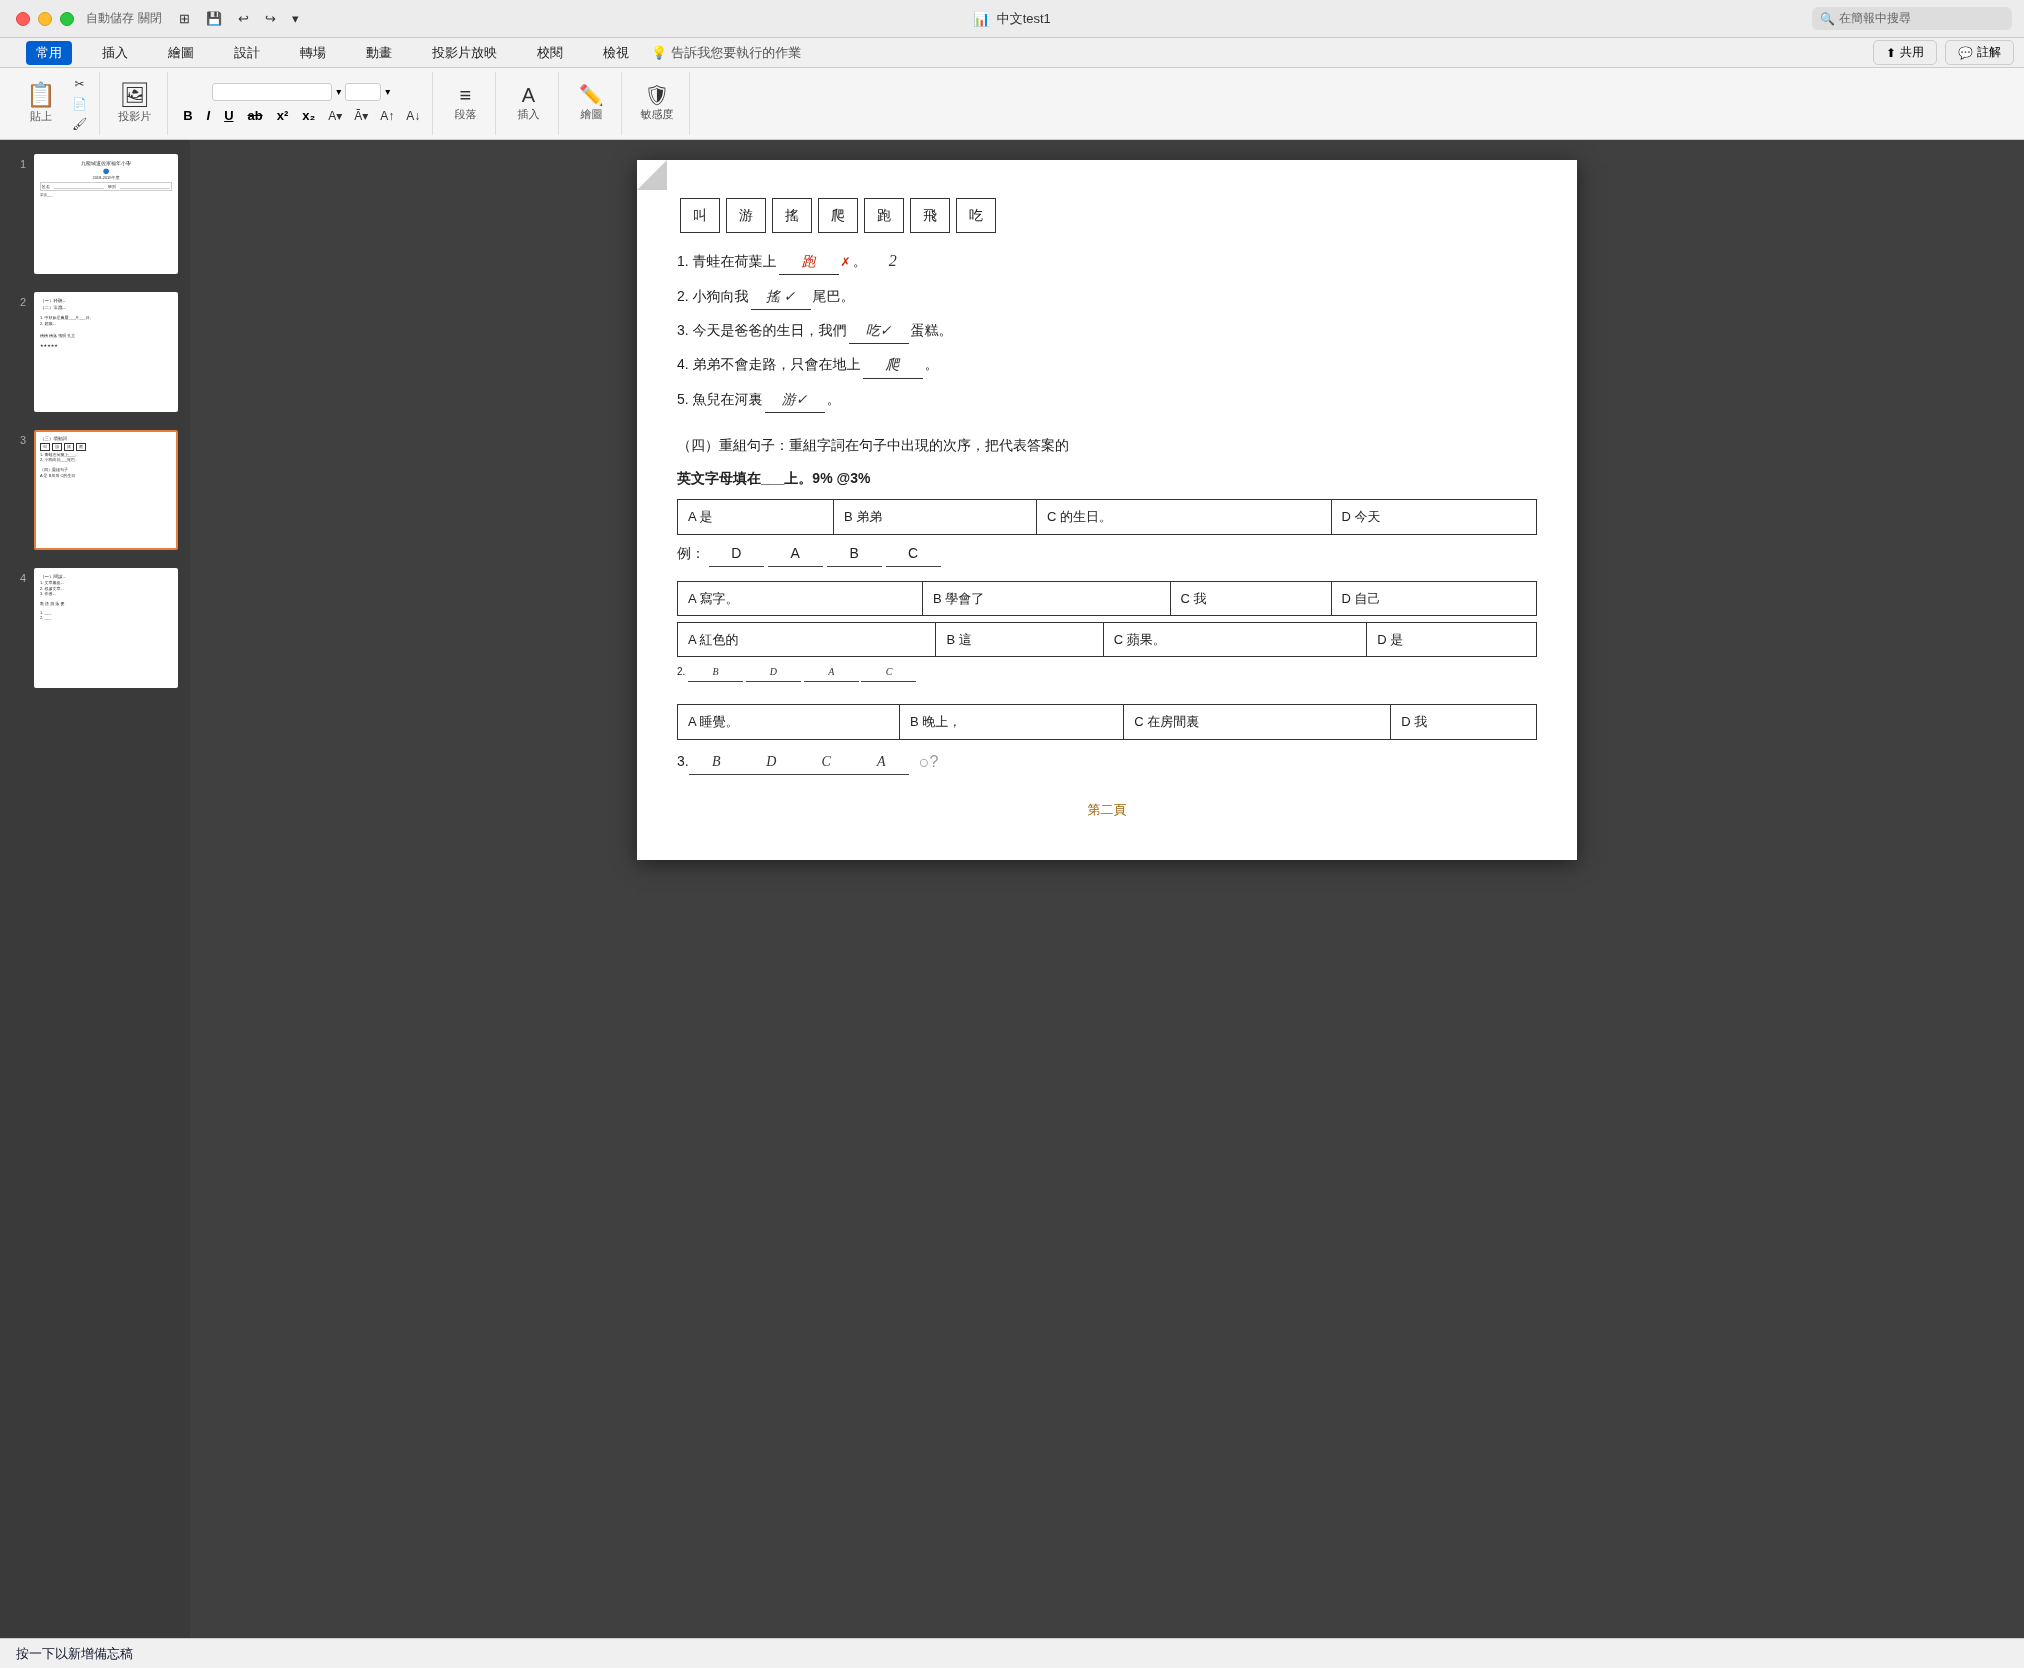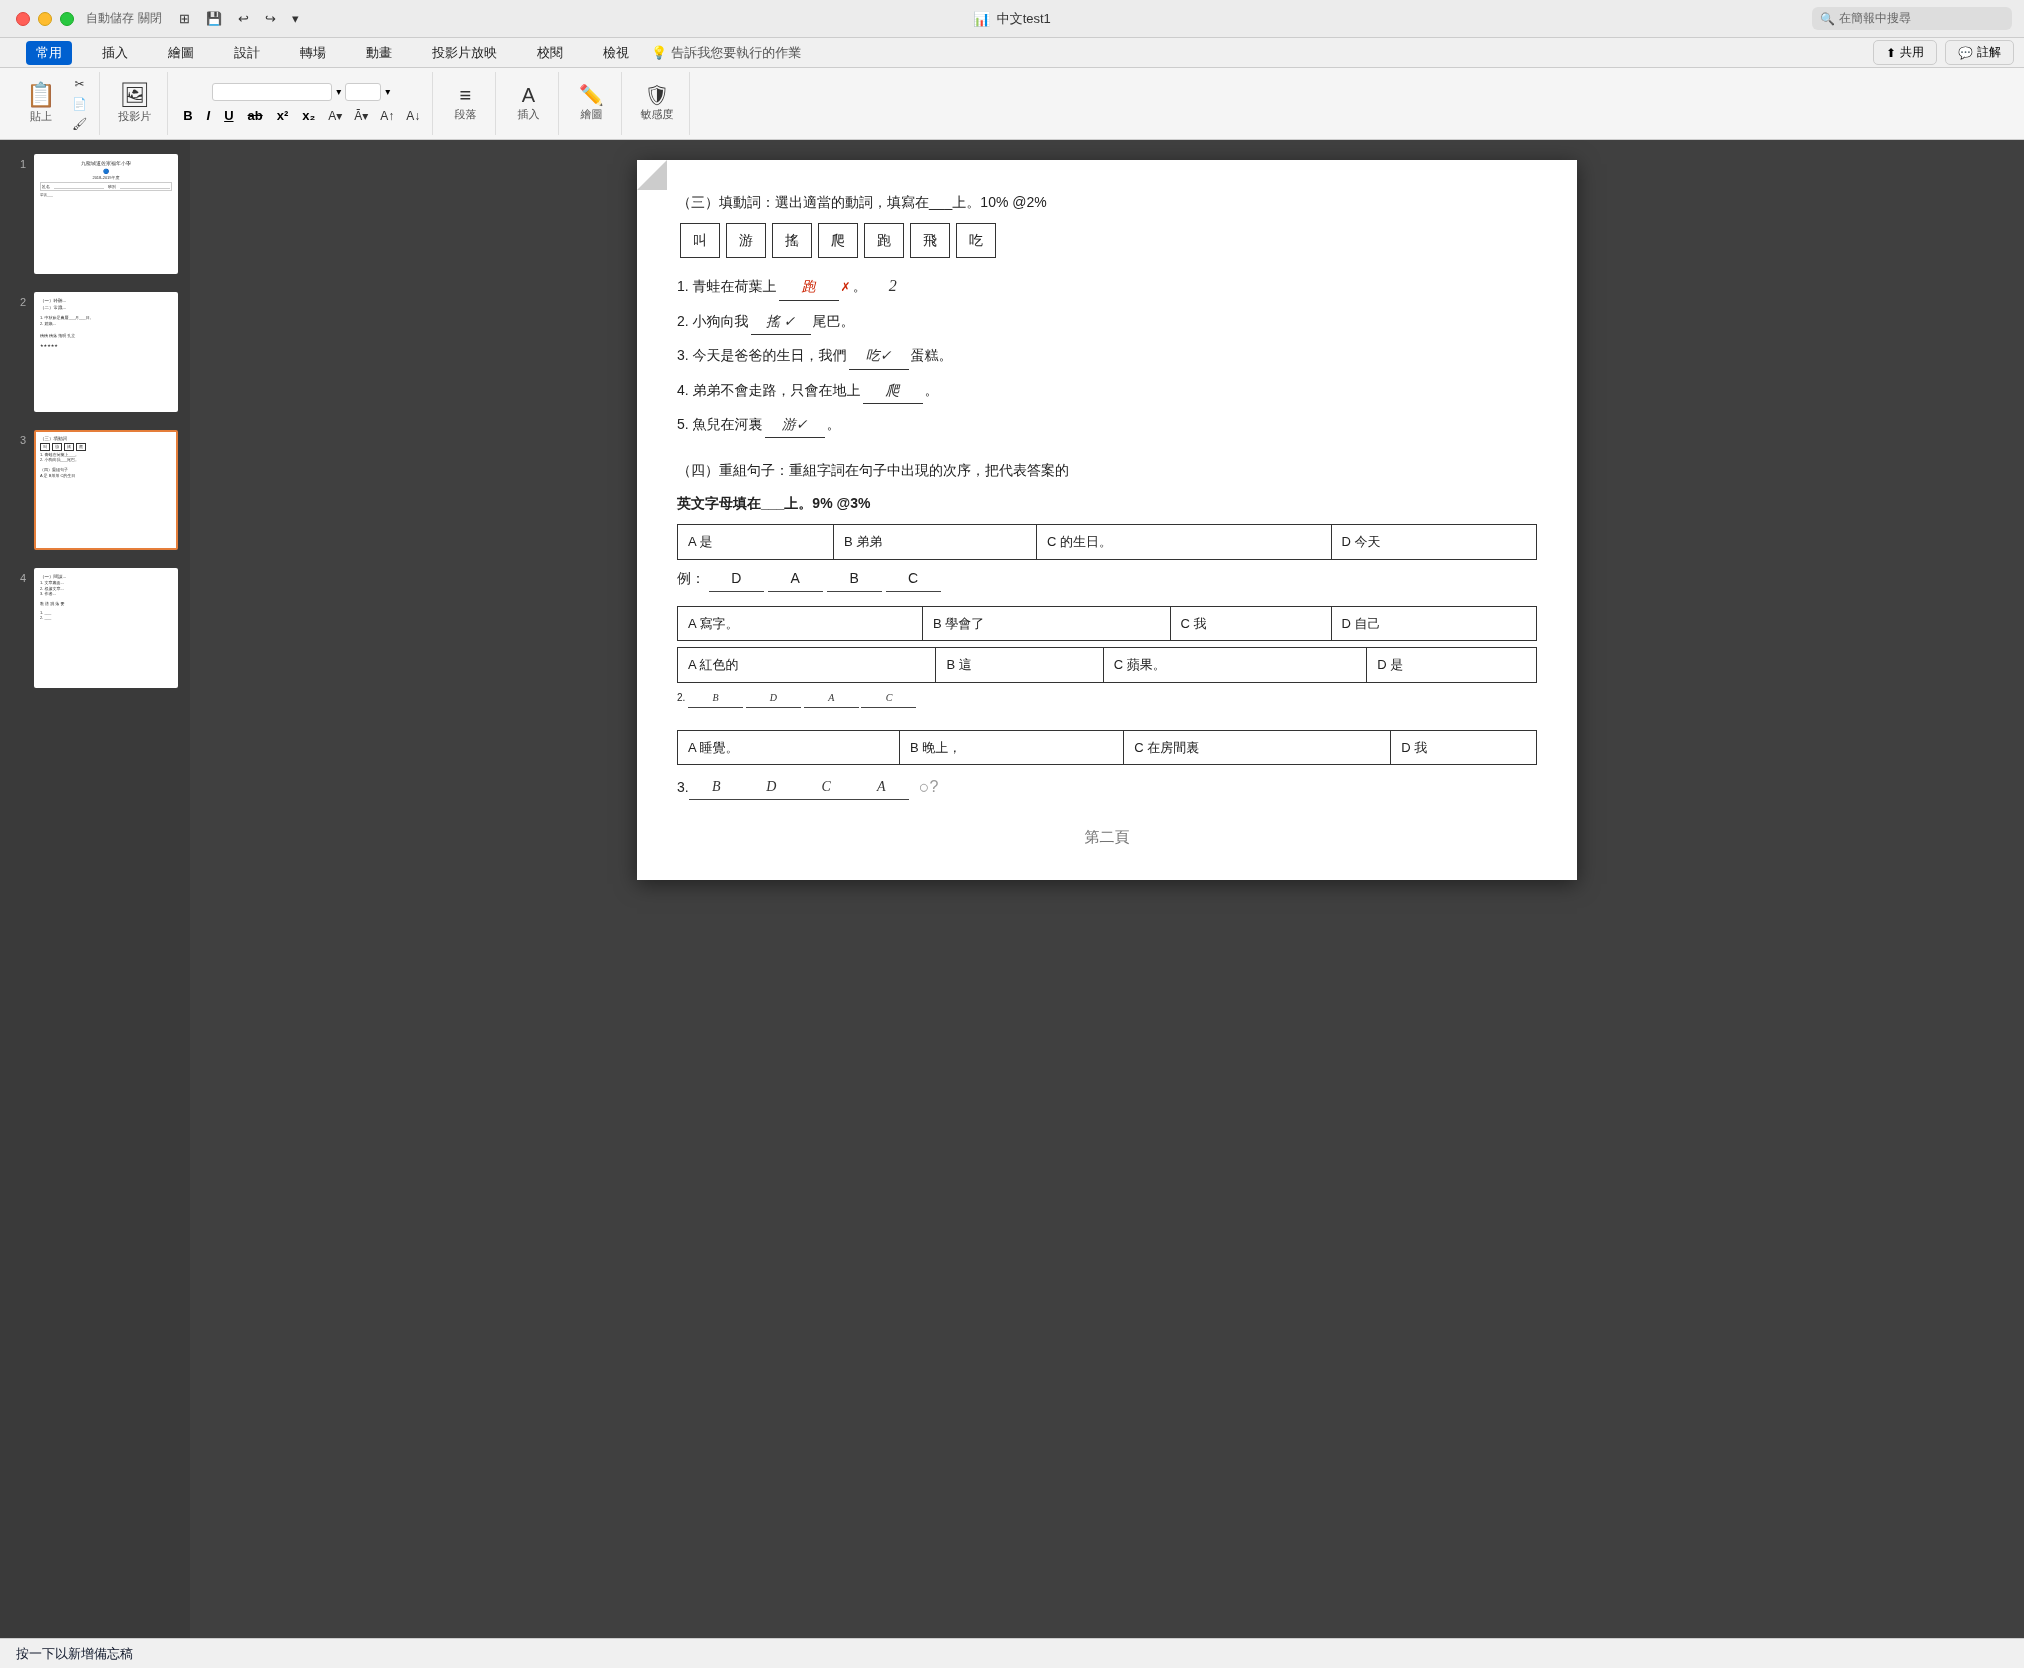--- a/index.html
+++ b/index.html
@@ -312,22 +312,22 @@
     }
     .answer-line {
       border-bottom: 1.5px solid #444;
       display: inline-block;
       min-width: 55px;
       text-align: center;
     }
     .page-num {
       text-align: center;
       margin-top: 20px;
-      font-size: 15px;
-      color: #737373;
+      font-size: 13px;
+      color: #a16207;
     }
     .corner-fold {
       position: absolute;
       top: 0;
       left: 0;
       width: 0;
       height: 0;
       border-style: solid;
       border-width: 0 0 30px 30px;
       border-color: transparent transparent #ccc transparent;
@@ -564,21 +564,20 @@
     </div>
   </div>
 
   <div id="content">
     <div class="slide-container">
 
       <div class="corner-fold"></div>
 
       <div class="slide-content">
 
-        <p class="section-title">（三）填動詞：選出適當的動詞，填寫在___上。10% @2%</p>
 
         <div style="margin: 8px 0 14px 0; display:flex; gap:0;">
           <div class="word-box">叫</div>
           <div class="word-box">游</div>
           <div class="word-box">搖</div>
           <div class="word-box">爬</div>
           <div class="word-box">跑</div>
           <div class="word-box">飛</div>
           <div class="word-box">吃</div>
         </div>

